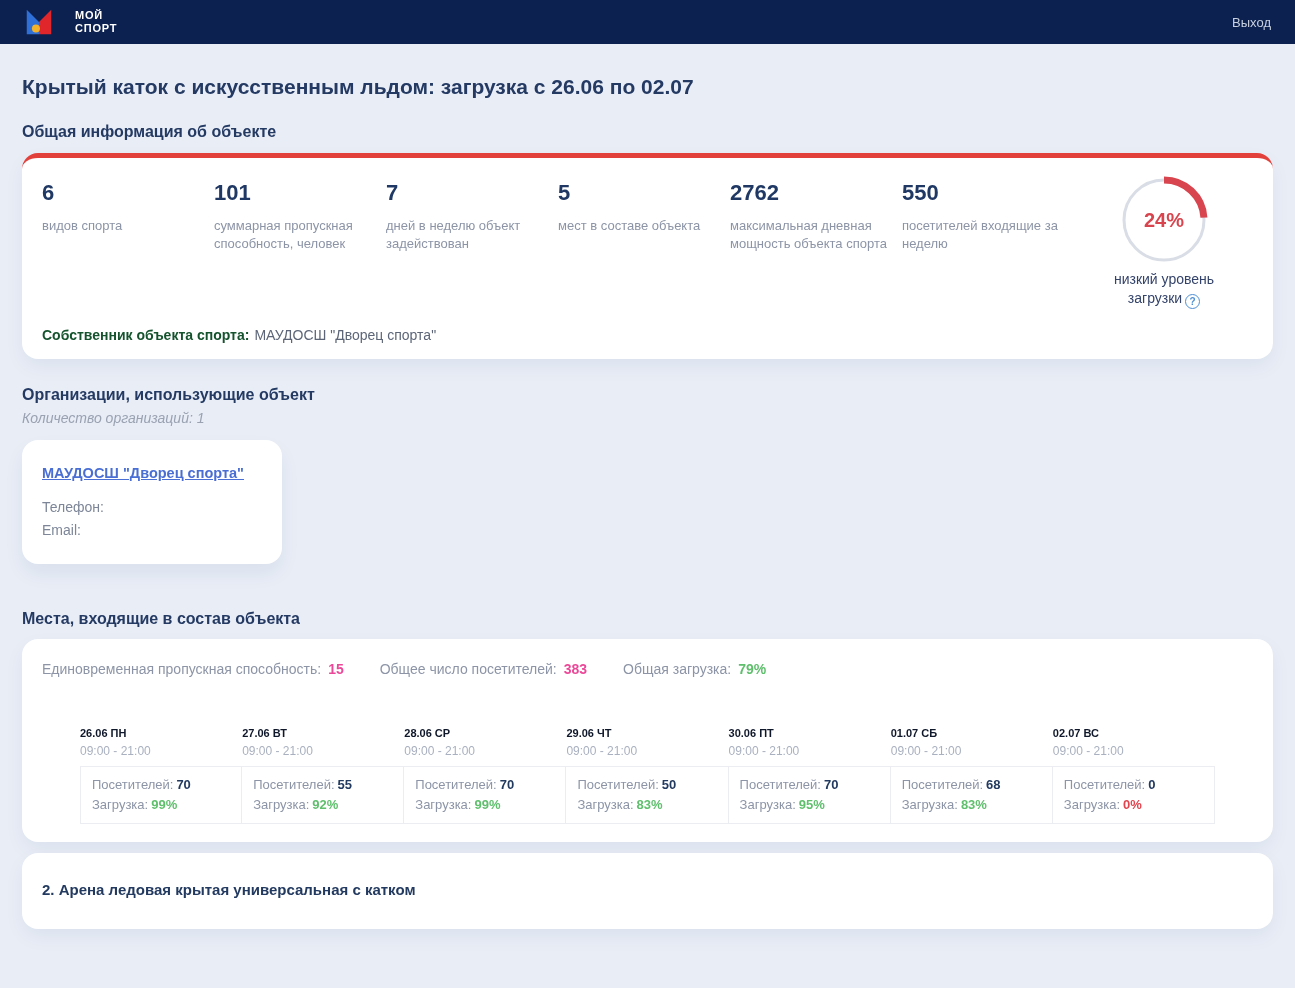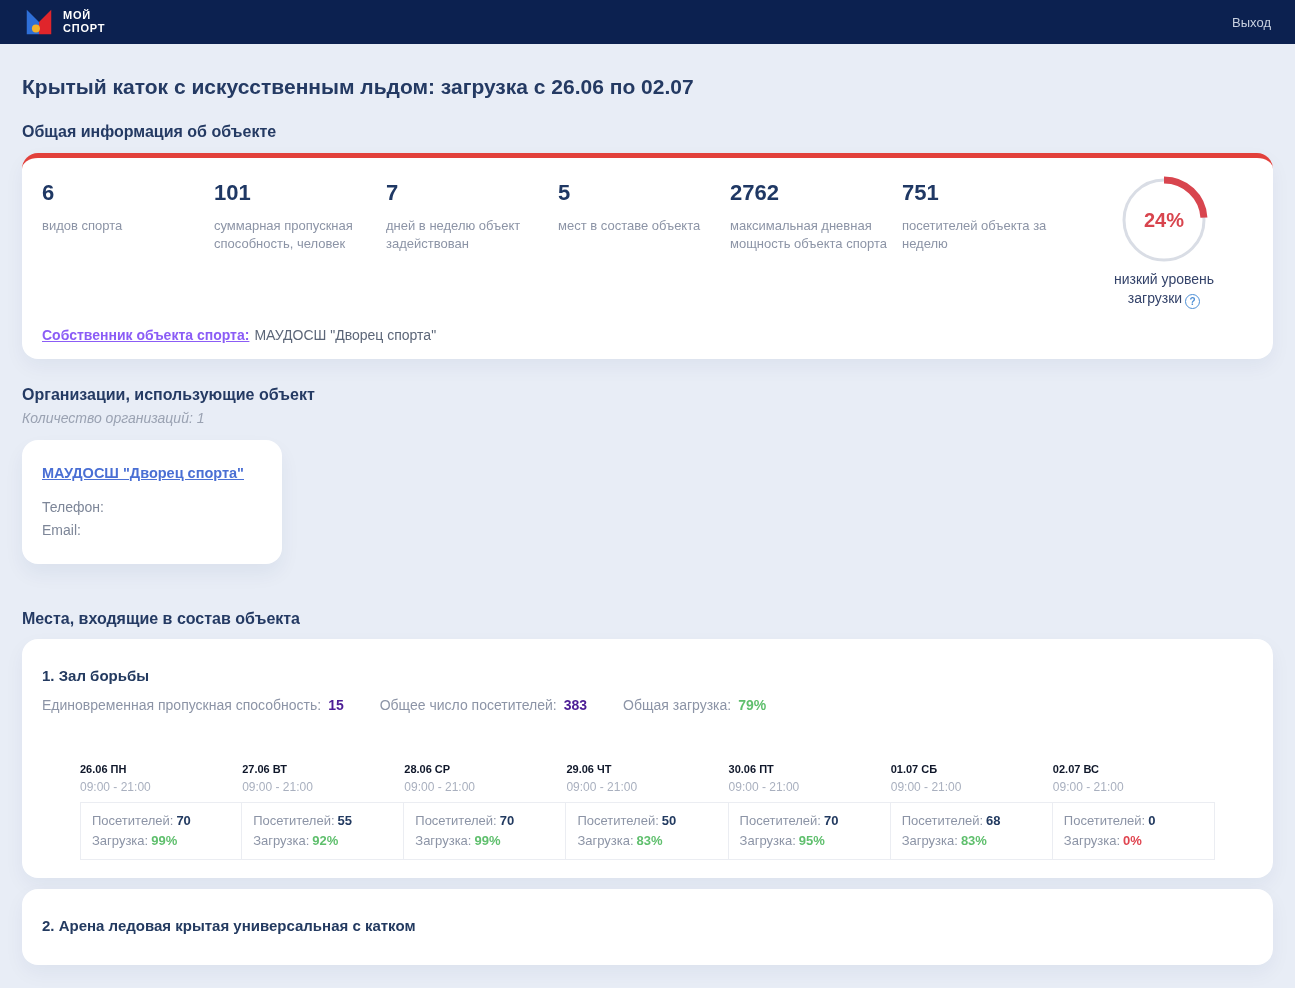--- a/index.html
+++ b/index.html
@@ -9,21 +9,21 @@
     background:#e8edf6;
     font-family:"Liberation Sans", sans-serif;
     color:#24395f;
   }
   
   .app-header {
     height:44px; background:#0c2150;
     display:flex; align-items:center; justify-content:space-between;
     padding:0 24px;
   }
-  .logo { display:flex; align-items:center; gap:9px; cursor:pointer; }
+  .logo { display:flex; align-items:center; gap:21px; cursor:pointer; }
   .logo-text { display:flex; flex-direction:column; color:#ffffff; font-weight:bold;
     font-size:11px; line-height:1.2; letter-spacing:.8px; }
   .logout { color:#c9d1e0; font-size:13px; text-decoration:none; cursor:pointer; }
   
   .main { padding:0 22px; }
   .page-title { font-size:21px; font-weight:bold; color:#243a63; margin:31px 0 0 0; }
   .section-h { font-size:16px; font-weight:bold; color:#243a63; }
   .h-general { margin:24px 0 12px 0; }
   .h-orgs { margin:27px 0 6px 0; }
   .h-places { margin:46px 0 3px 0; }
@@ -39,37 +39,37 @@
   .stat-label { font-size:13px; color:#8c94a6; line-height:1.38; }
   .gauge-block { margin-left:auto; width:178px; text-align:center; margin-top:-4px; }
   .gauge-wrap { position:relative; width:88px; height:88px; margin:0 auto; }
   .gauge-pct { position:absolute; inset:0; display:flex; align-items:center; justify-content:center;
     font-size:20px; font-weight:bold; color:#d8454e; }
   .gauge-caption { margin-top:6px; font-size:14px; color:#34436a; line-height:1.35; }
   .q-icon { display:inline-flex; align-items:center; justify-content:center;
     width:15px; height:15px; border:1.4px solid #4d8fd6; border-radius:50%;
     color:#4d8fd6; font-size:10px; font-weight:bold; vertical-align:-2px; margin-left:3px; cursor:pointer; }
   .owner-line { margin-top:18px; font-size:14px; }
-  .owner-label { font-weight:bold; color:#8b5cf6;text-decoration:underline; }
+  .owner-label { font-weight:bold; color:#14532d; }
   .owner-value { color:#5c6678; margin-left:5px; }
   
   .orgs-count { font-size:14px; color:#9aa2b2; margin:0 0 14px 0;font-style:italic; }
   .org-card {
     background:#ffffff; width:260px; border-radius:16px; padding:24px 20px 26px 20px;
     box-shadow:0 10px 20px rgba(23,43,96,.06);
   }
   .org-link { display:inline-block; color:#4a6fd4; font-weight:bold; font-size:14.5px;
     text-decoration:underline; margin-bottom:11px; cursor:pointer; }
   .org-field { font-size:14px; color:#7d8698; margin-top:7px; }
   
   .place-card { background:#ffffff; border-radius:16px; padding:22px 20px 18px 20px;
     margin-top:11px; box-shadow:0 8px 20px rgba(23,43,96,.05); }
   .place-title { font-size:15px; font-weight:bold; color:#233a60; margin:6px 0 13px 0; }
   .place-stats { display:flex; gap:36px; font-size:14px; color:#8c94a6; margin-bottom:26px; }
-  .place-stats b { color:#4c1d95; margin-left:4px; }
+  .place-stats b { color:#ec4899; margin-left:4px; }
   .day-table { display:flex; margin:0 38px; }
   .day-col { flex:1; min-width:0; }
   .day-date { font-size:11px; font-weight:bold; color:#0f172a; margin-bottom:5px;margin-top:24px; }
   .day-time { font-size:12px; color:#a9b0bf; margin-bottom:8px; }
   .day-box { border:1px solid #ebedf2; padding:8px 11px; font-size:13px; color:#8c94a6; line-height:1.55; }
   .day-col + .day-col .day-box { margin-left:-1px; }
   .day-box b { color:#223a60; }
   .lbl { margin-right:3px; }
   .schedule-row { text-align:center; margin-top:18px; }
   .schedule-link { color:#5b79dd; font-size:15px; text-decoration:none; cursor:pointer; }
@@ -115,22 +115,22 @@
       </div>
       <div class="stat">
         <div class="stat-value">5</div>
         <div class="stat-label">мест в составе объекта</div>
       </div>
       <div class="stat">
         <div class="stat-value">2762</div>
         <div class="stat-label">максимальная дневная мощность объекта спорта</div>
       </div>
       <div class="stat">
-        <div class="stat-value">751</div>
-        <div class="stat-label">посетителей объекта за неделю</div>
+        <div class="stat-value">550</div>
+        <div class="stat-label">посетителей входящие за неделю</div>
       </div>
       <div class="gauge-block">
         <div class="gauge-wrap">
           <svg width="88" height="88" viewBox="0 0 88 88">
             <circle cx="44" cy="44" r="40" fill="none" stroke="#d9dde5" stroke-width="3"></circle>
             <circle cx="44" cy="44" r="40" fill="none" stroke="#d8454e" stroke-width="7" transform="rotate(-90 44 44)" stroke-dasharray="60.3 251.3"></circle>
           </svg>
           <div class="gauge-pct">24%</div>
         </div>
         <div class="gauge-caption">
@@ -149,21 +149,20 @@
 
   <section class="org-card">
     <a class="org-link">МАУДОСШ "Дворец спорта"</a>
     <div class="org-field">Телефон:</div>
     <div class="org-field">Email:</div>
   </section>
 
   <h2 class="section-h h-places">Места, входящие в состав объекта</h2>
 
   <section class="place-card">
-    <h3 class="place-title">1. Зал борьбы</h3>
     <div class="place-stats">
       <div><span class="lbl">Единовременная пропускная способность:</span><b>15</b></div>
       <div><span class="lbl">Общее число посетителей:</span><b>383</b></div>
       <div><span class="lbl">Общая загрузка:</span><b style="color: rgb(95, 191, 109);">79%</b></div>
     </div>
     <div class="day-table">
       <div class="day-col">
         <div class="day-date">26.06 ПН</div>
         <div class="day-time">09:00 - 21:00</div>
         <div class="day-box">

